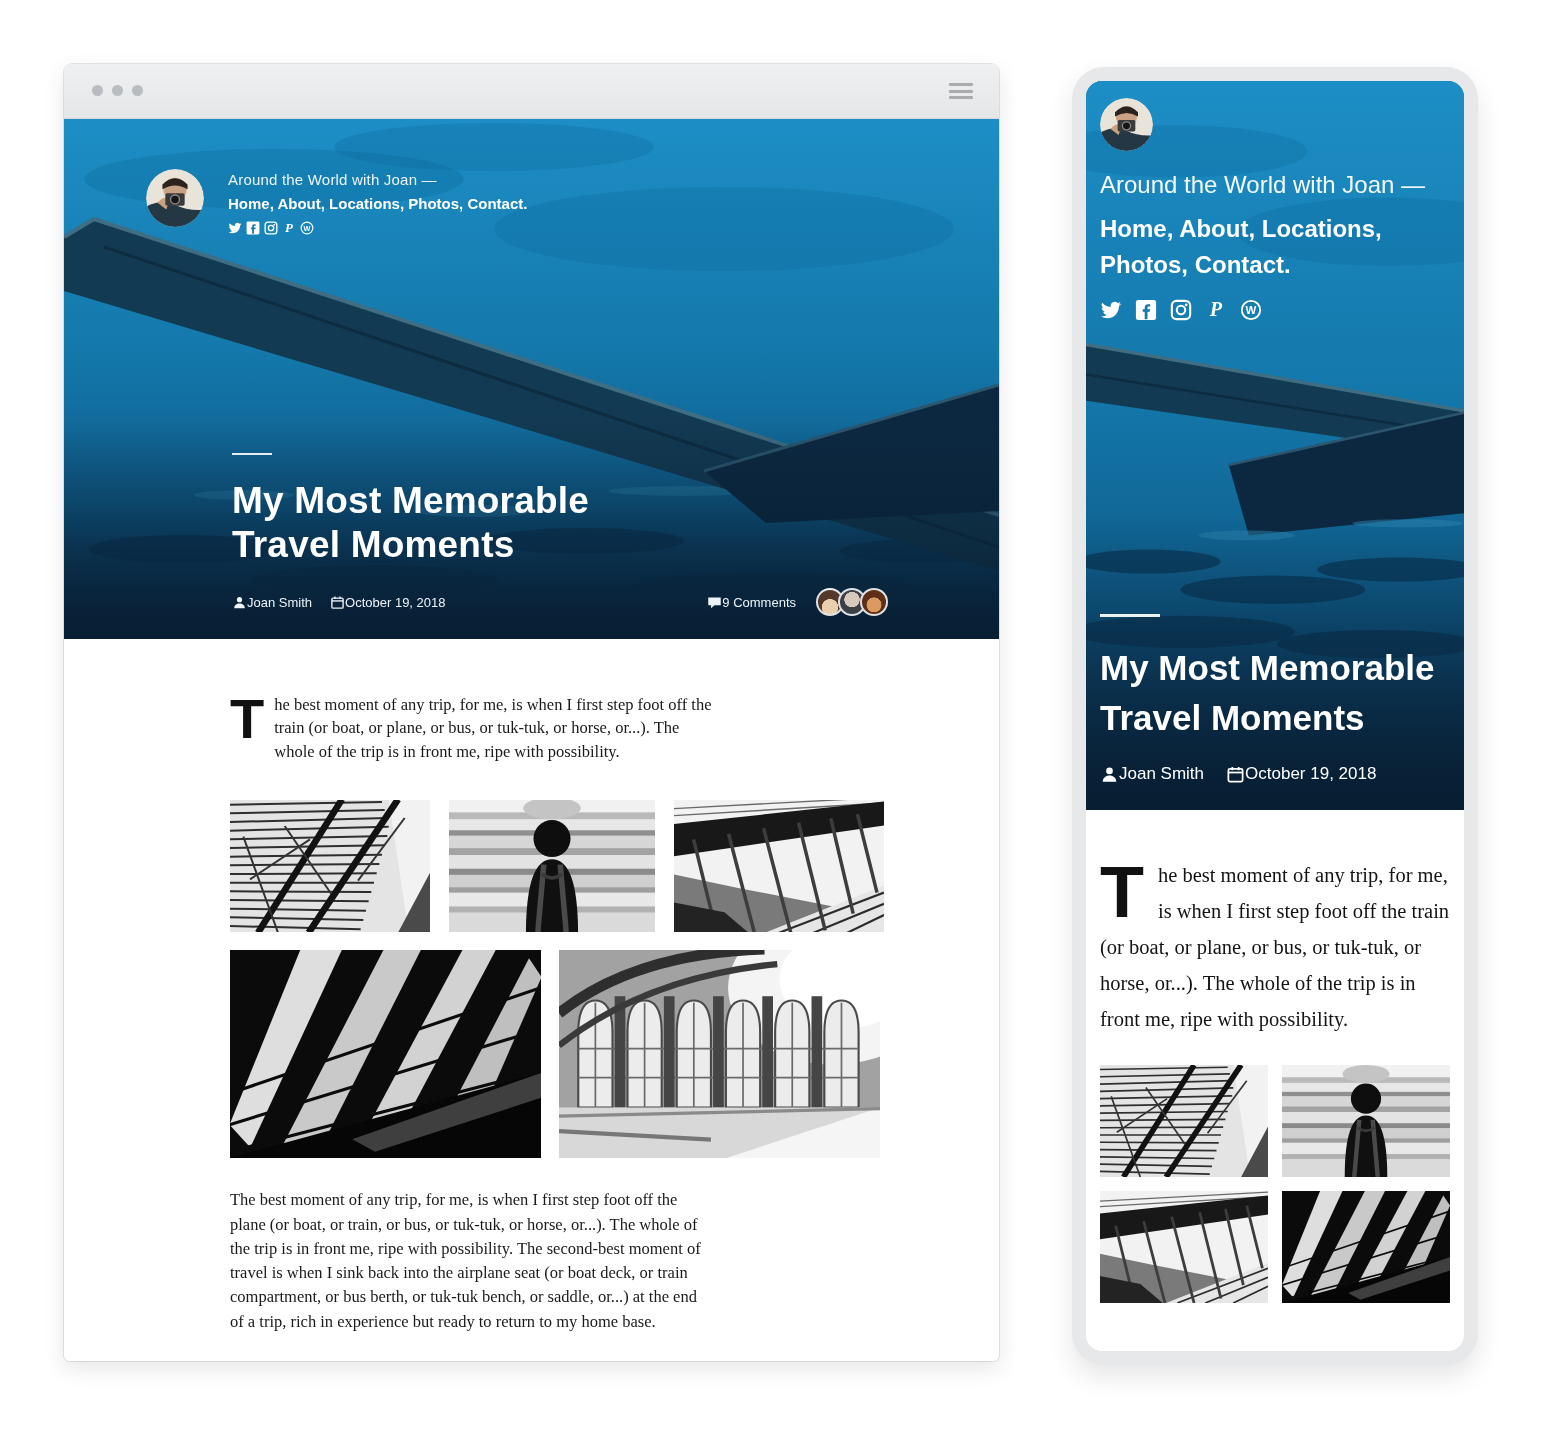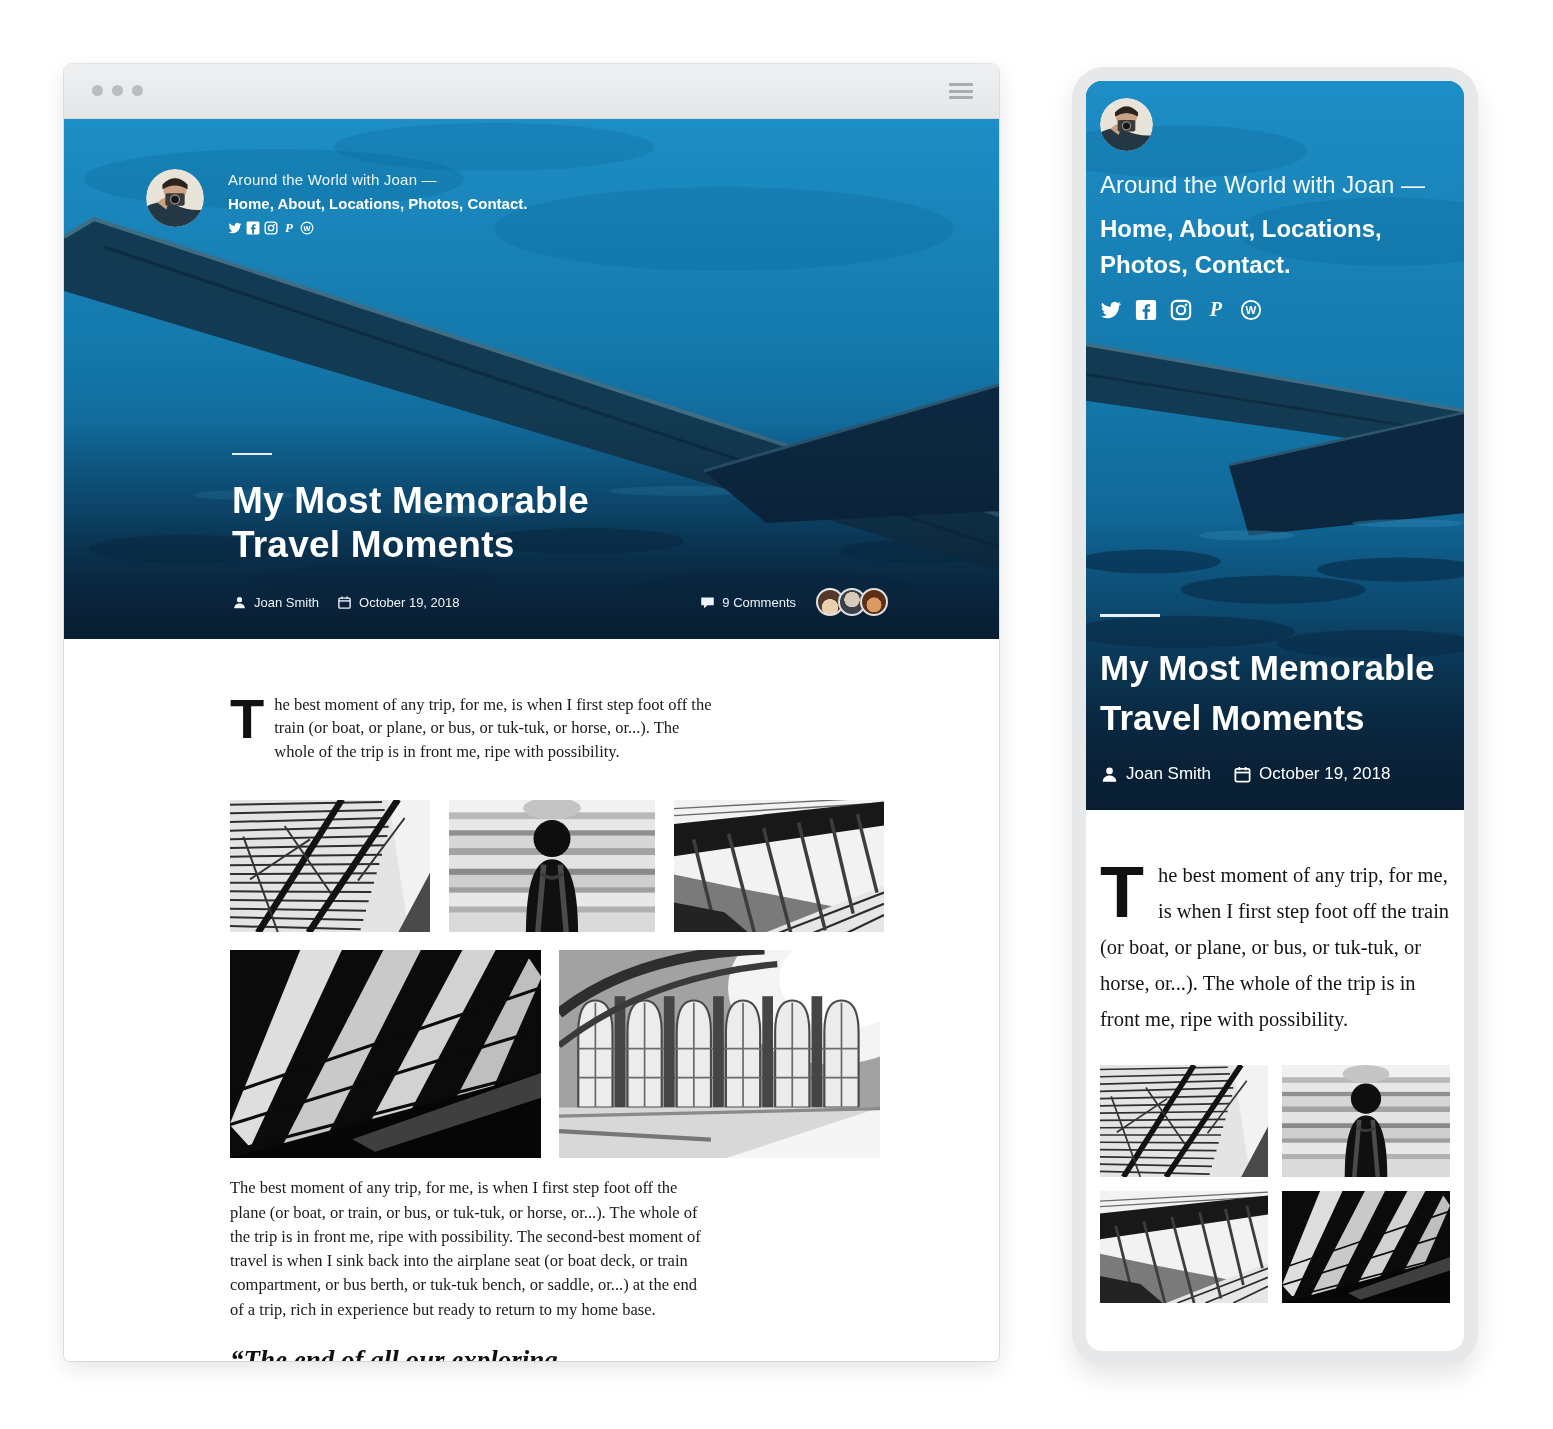--- a/index.html
+++ b/index.html
@@ -31,21 +31,21 @@
   .site-nav{font-size:15px;font-weight:bold;color:#fff;margin-top:7px;cursor:pointer;}
   .social-row{display:flex;gap:4px;margin-top:9px;color:#fff;}
   .social-row svg{width:14px;height:14px;cursor:pointer;}
   .hero-bottom{position:absolute;left:168px;top:334px;width:656px;color:#fff;}
   .kicker-line{width:40px;height:2px;background:rgba(255,255,255,.9);}
   .post-title{margin-top:24px;font-size:37px;line-height:1.18;font-weight:bold;
               letter-spacing:.2px;color:#fff;}
   .meta-row{display:flex;justify-content:space-between;align-items:center;margin-top:22px;
             font-size:13px;color:#eef4f8;}
   .meta-left,.meta-right{display:flex;align-items:center;gap:18px;}
-  .meta-item{display:flex;align-items:center;gap:7px;cursor:pointer;}
+  .meta-item{display:flex;align-items:center;cursor:pointer;}
   .meta-item svg{width:15px;height:15px;}
   .commenters{display:flex;margin-left:2px;}
   .cav{width:24px;height:24px;border-radius:50%;border:2px solid rgba(240,244,247,.9);
        margin-left:-6px;cursor:pointer;}
   .cav:first-child{margin-left:0;}
   .cav1{background:radial-gradient(circle at 50% 72%,#e9cfae 0 38%,#54392b 40% 100%);}
   .cav2{background:radial-gradient(circle at 50% 40%,#d8c9bd 0 40%,#3c4046 42% 100%);}
   .cav3{background:radial-gradient(circle at 50% 62%,#d99b62 0 38%,#5d2f16 40% 100%);}
 
   
@@ -54,21 +54,21 @@
   .para1{width:482px;font-size:16.5px;line-height:1.43;}
   .dropcap{float:left;font-family:"Liberation Sans",sans-serif;font-weight:bold;
            font-size:56px;line-height:.76;padding:5px 10px 0 0;color:#111;}
   .gallery{width:656px;}
   .g-row1{display:grid;grid-template-columns:200px 206px 210px;gap:19px;margin-top:37px;}
   .g-row1 .gimg{height:132px;}
   .g-row2{display:grid;grid-template-columns:311px 321px;gap:18px;margin-top:18px;}
   .g-row2 .gimg{height:208px;}
   .gimg{overflow:hidden;background:#ddd;cursor:pointer;}
   .gimg svg{width:100%;height:100%;}
-  .para2{width:482px;font-size:16.5px;line-height:1.47;margin-top:18px;}
+  .para2{width:482px;font-size:16.5px;line-height:1.47;margin-top:30px;}
   .cols{display:flex;gap:28px;margin-top:27px;}
   .pullquote{width:330px;font-size:27px;line-height:1.33;font-style:italic;
              font-weight:bold;color:#111;margin-top:-6px;}
 
   
   .phone{position:absolute;left:1072px;top:67px;width:406px;height:1298px;
          background:#e7e8ea;border-radius:32px;box-shadow:0 12px 26px rgba(0,0,0,.10);
          padding:14px;box-sizing:border-box;}
   .screen{position:relative;width:378px;height:1270px;border-radius:16px;overflow:hidden;
           background:#fff;}

